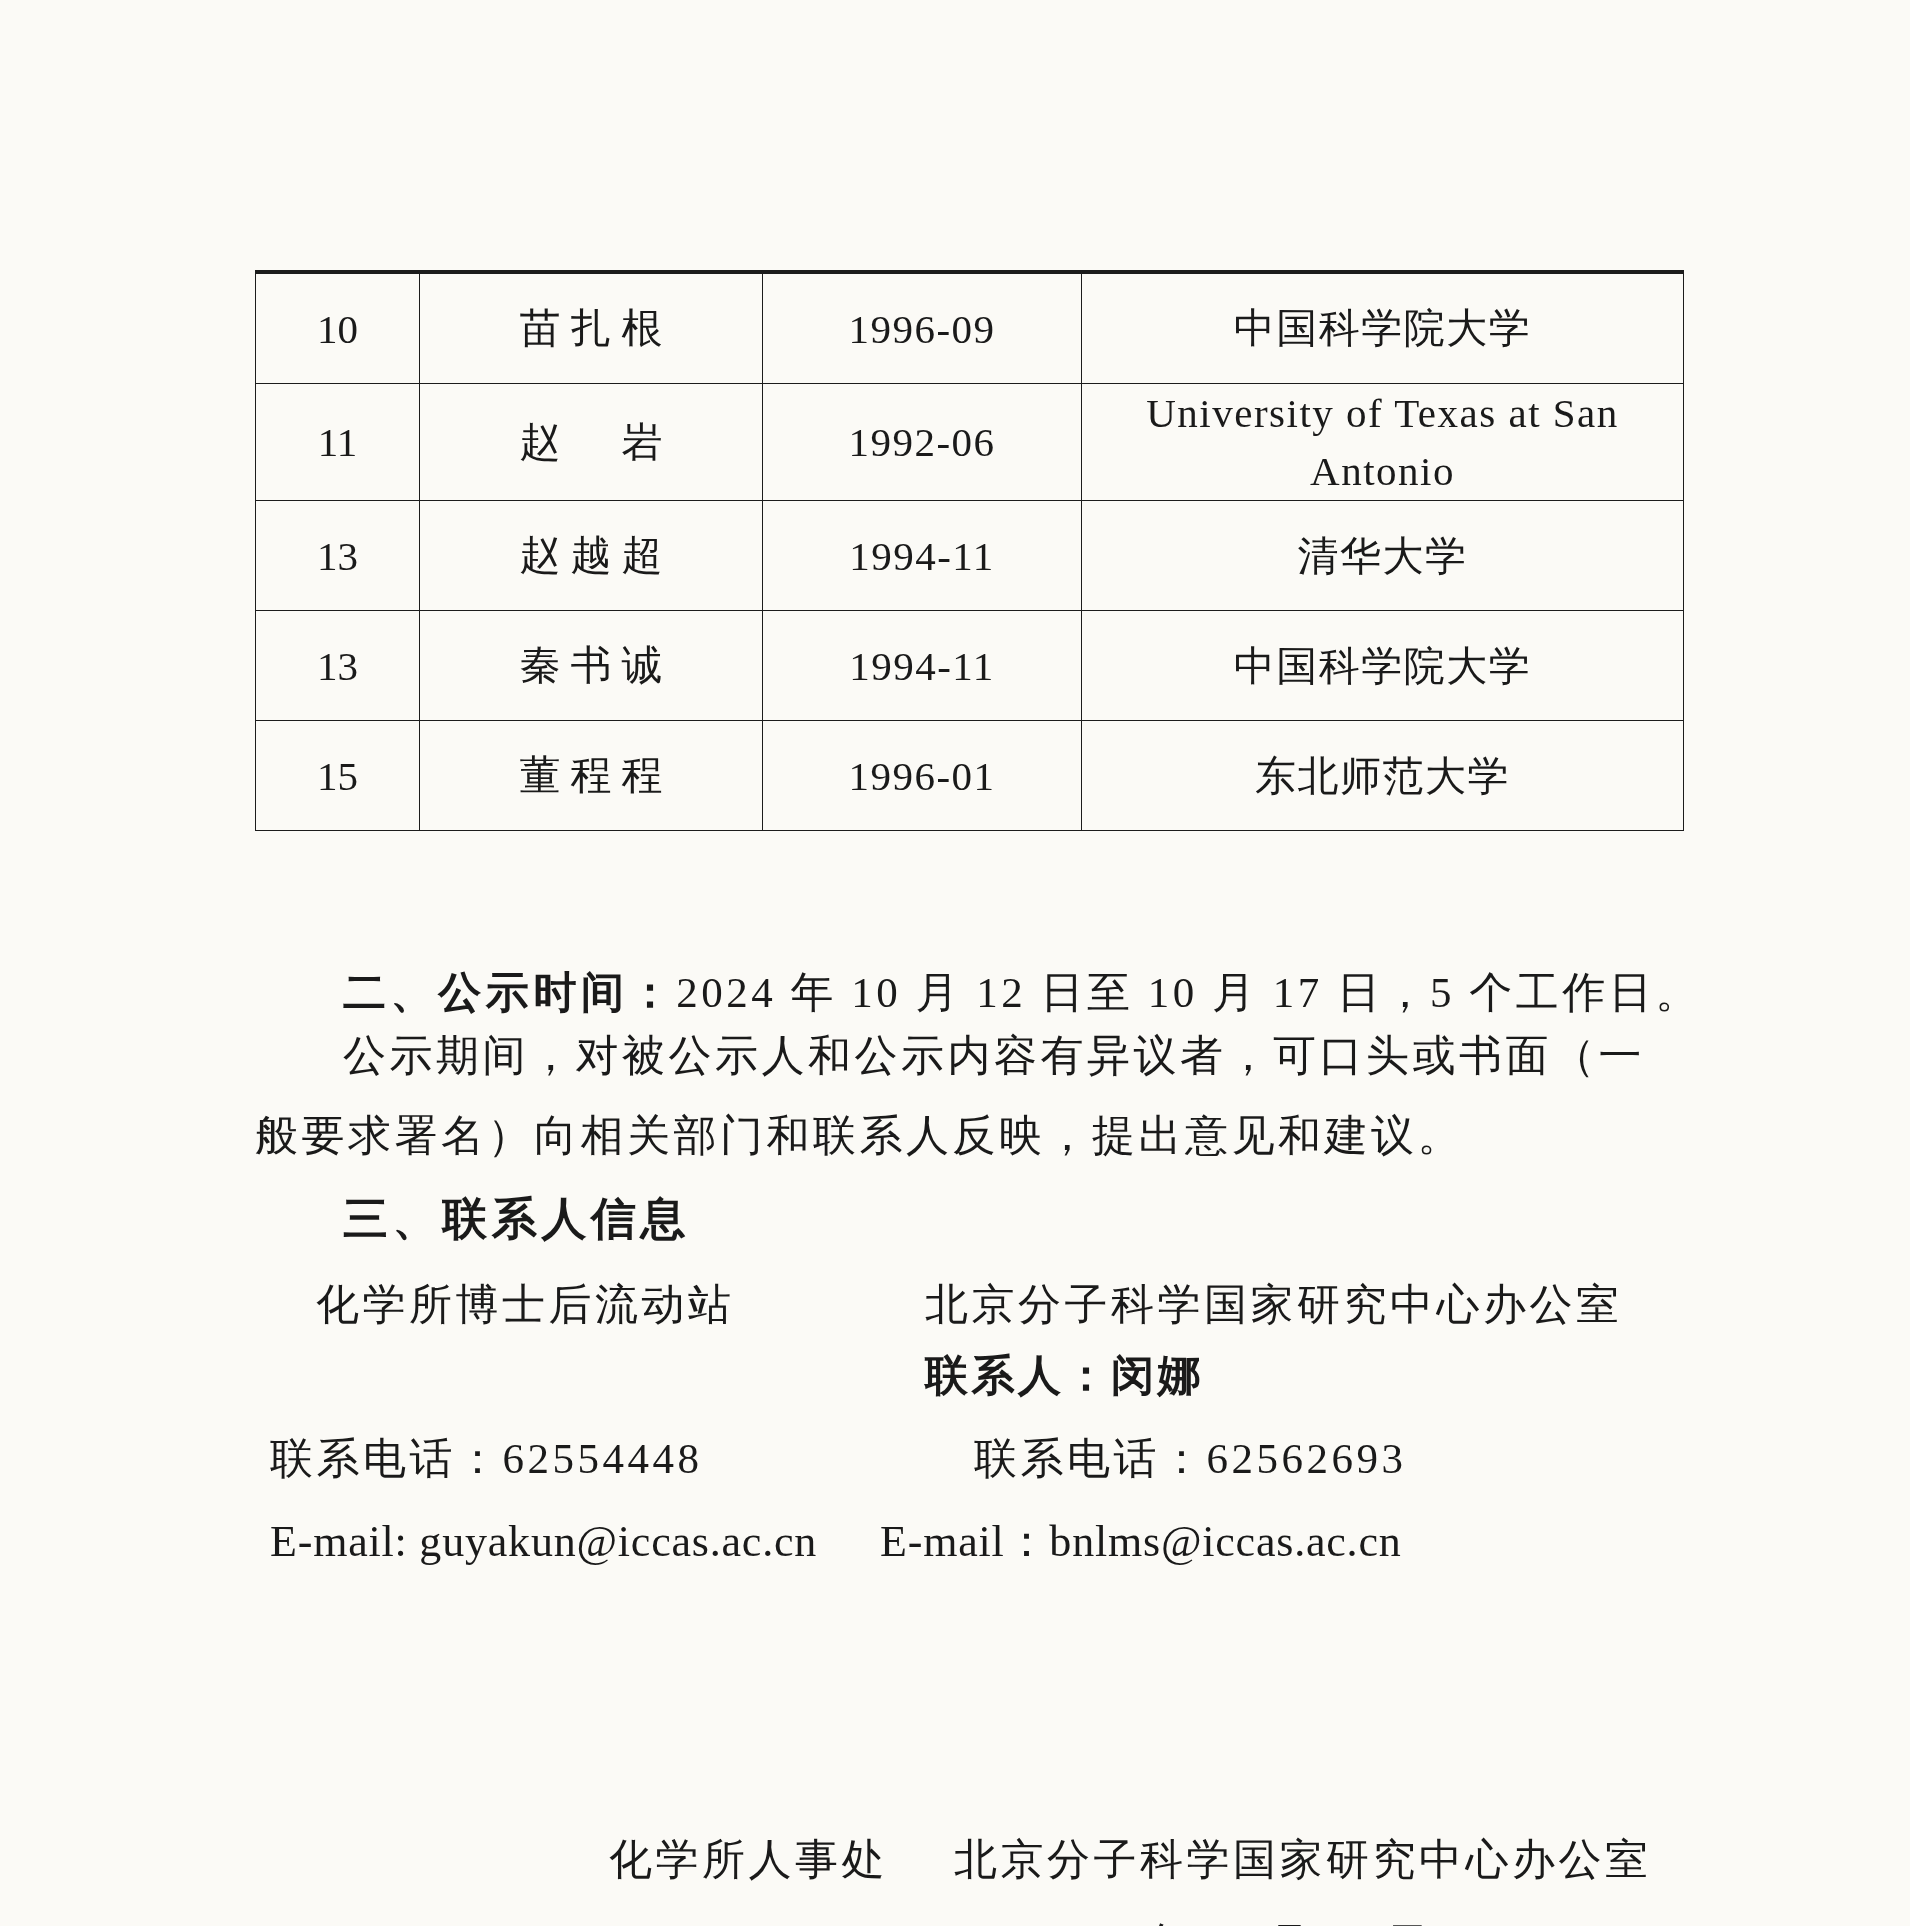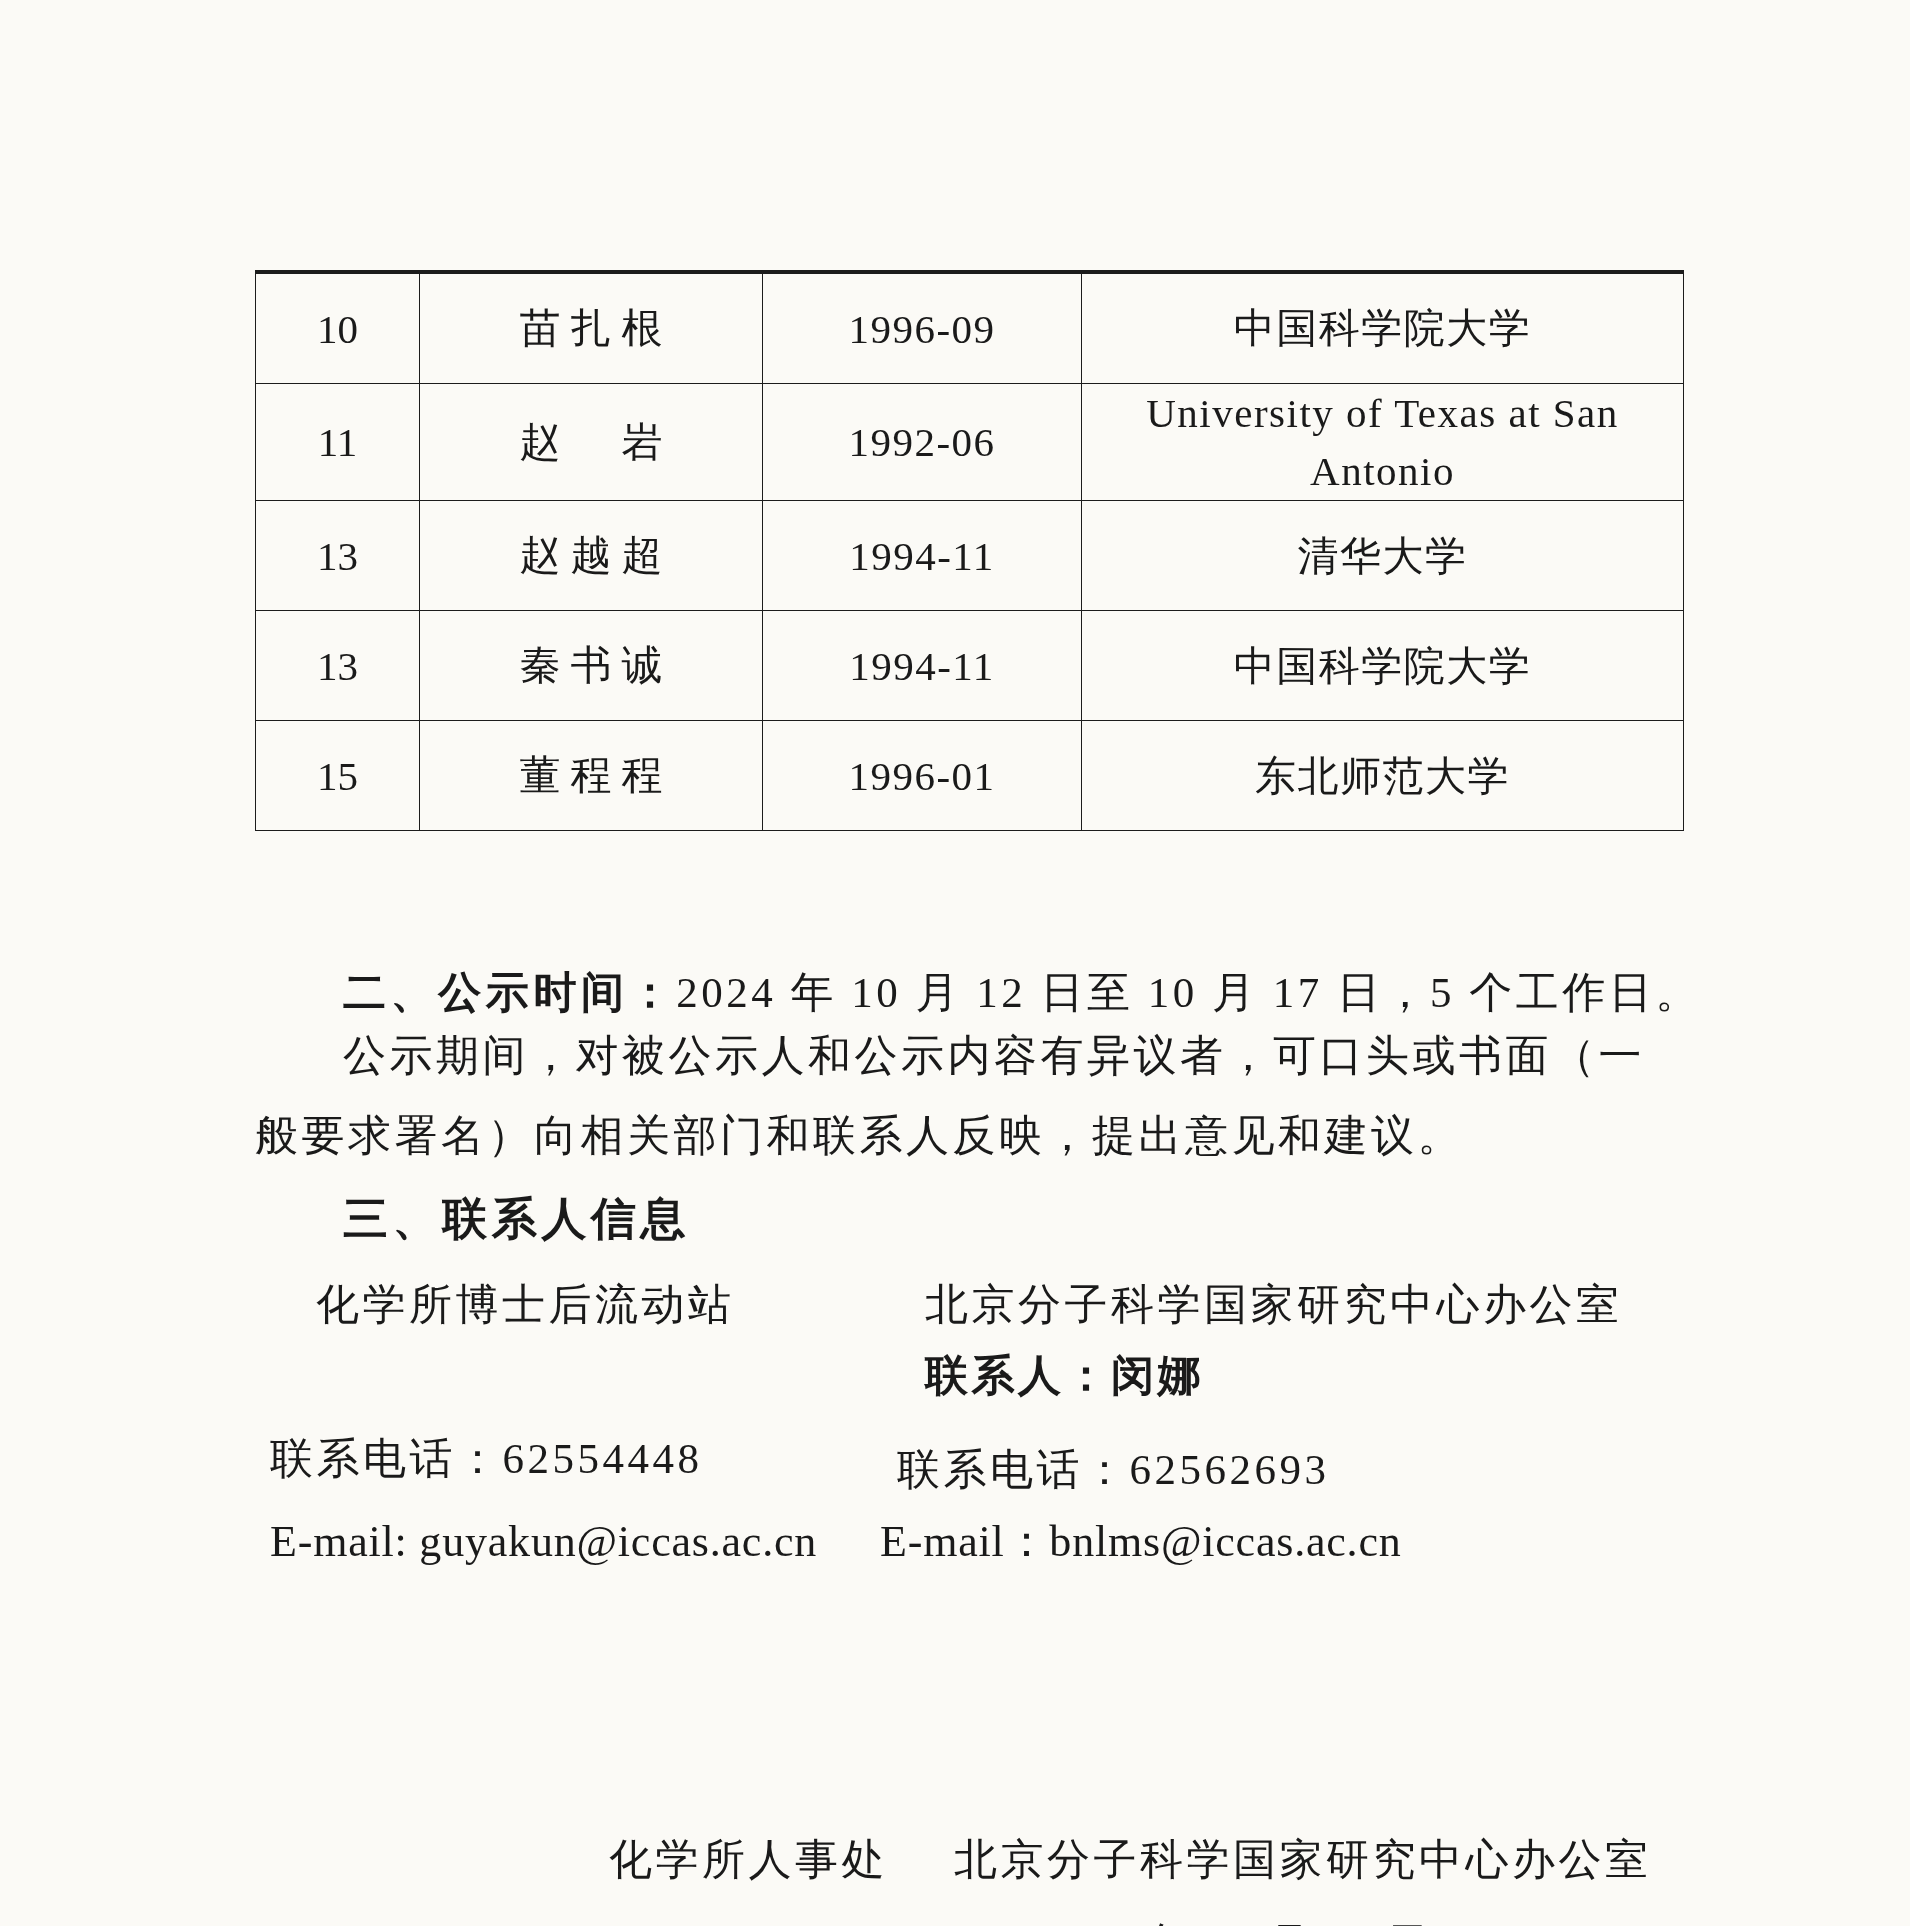--- a/index.html
+++ b/index.html
@@ -61,21 +61,21 @@
   #para-line-2   { left: 255px;  top: 1108px; }
   #heading-contacts { left: 343px; top: 1190px; font-size: 45px; }
 
   #contact-left-org     { left: 270px;  top: 1277px; margin-left: 46px; }
   #contact-left-person  { left: 270px;  top: 1348px; }
   #contact-left-phone   { left: 270px;  top: 1431px; }
   #contact-left-email   { left: 270px;  top: 1513px; }
 
   #contact-right-org    { left: 925px; top: 1277px; }
   #contact-right-person { left: 925px; top: 1348px; font-weight: bold; }
-  #contact-right-phone  { left: 897px; top: 1431px; margin-top: 11px; }
+  #contact-right-phone  { left: 974px; top: 1431px; }
   #contact-right-email  { left: 880px; top: 1513px; }
 
   #signature-line { left: 609px; top: 1832px; display: flex; gap: 66px; }
   #date-line      { left: 1040px; top: 1916px; letter-spacing: 2.3px; }
 </style>
 </head>
 <body>
 
 <div class="page">
 

